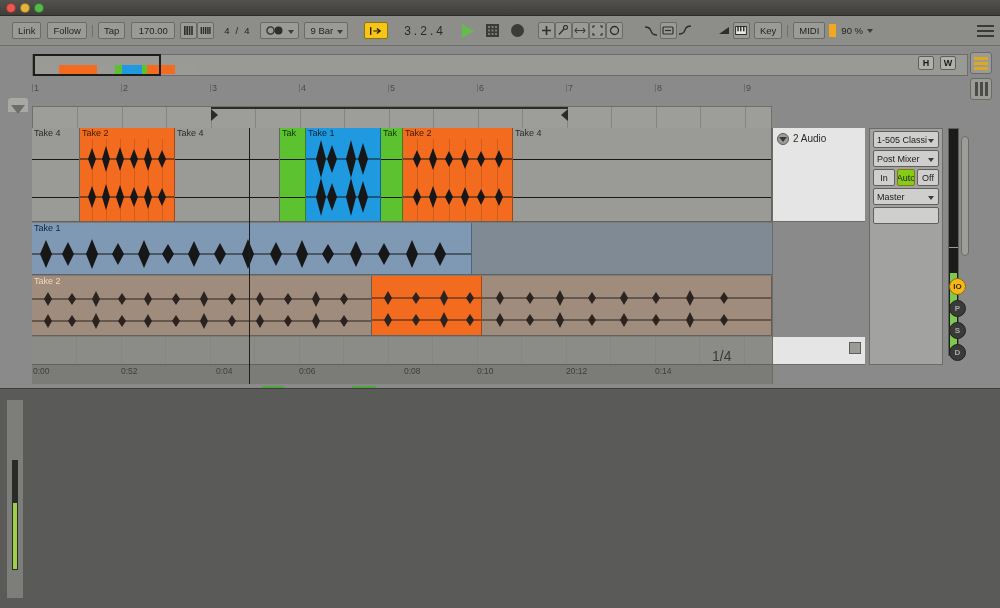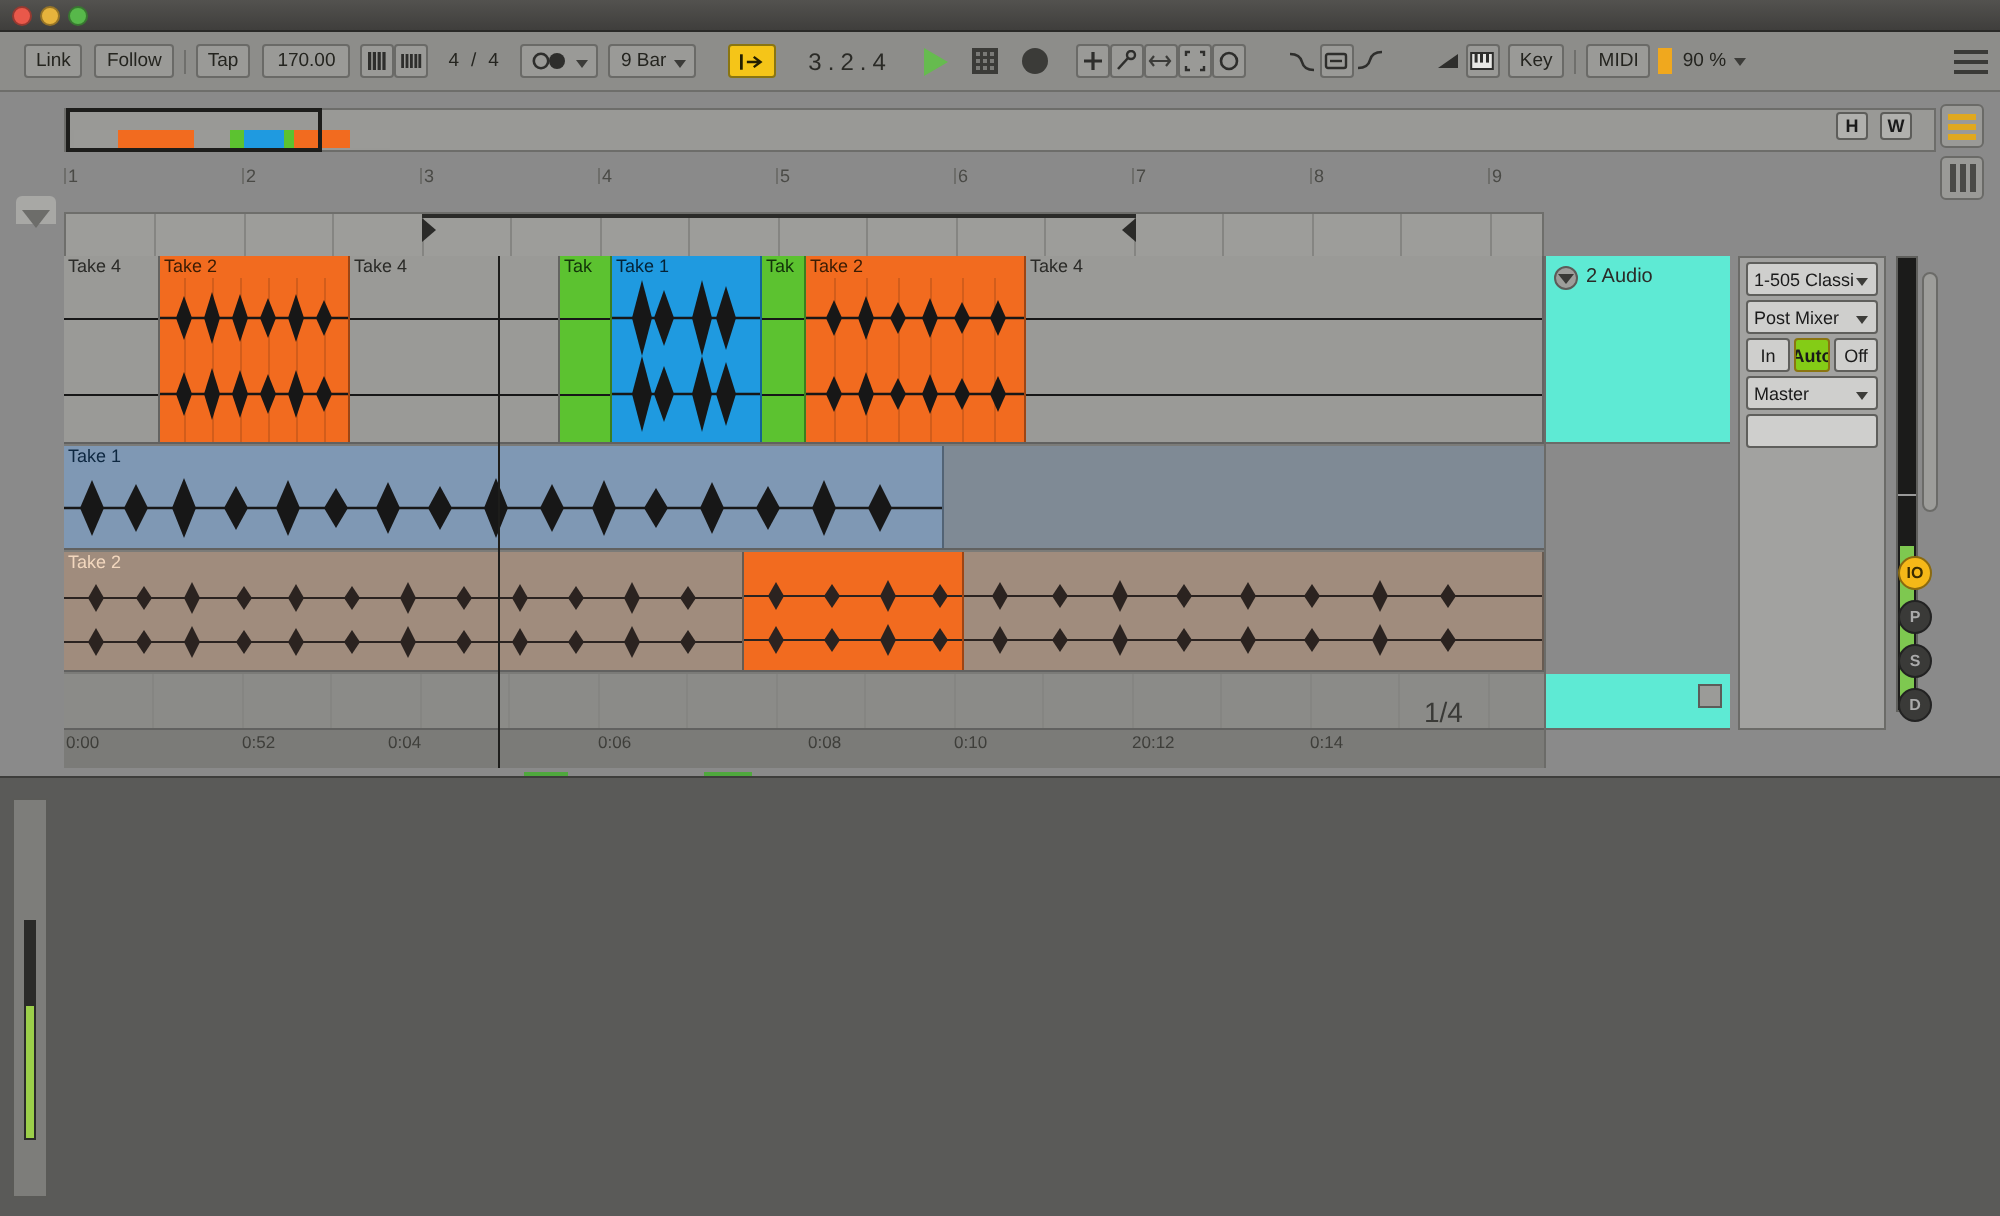--- a/index.html
+++ b/index.html
@@ -75,31 +75,31 @@
   .cliplabel{position:absolute;left:2px;top:0;height:11px;line-height:11px;
     font-size:9px;white-space:nowrap;overflow:hidden;}
   .clipbody{position:absolute;left:0;top:11px;right:0;bottom:0;}
   .beatline{position:absolute;top:0;bottom:0;width:1px;background:rgba(0,0,0,.13);}
   .wav{position:absolute;left:0;right:0;height:1px;background:#171717;}
 
   .playhead{position:absolute;width:1px;background:#1d1d1b;}
   .rightpanel{position:absolute;left:772px;top:82px;width:196px;height:256px;background:#8a8a8a;
     border-left:1px solid #6b6b68;}
   .rp-row{position:absolute;left:0;width:92px;border-bottom:1px solid #6b6b68;
-    display:flex;align-items:flex-start;padding:5px 4px;gap:4px;background:#5eead4;}
+    display:flex;align-items:flex-start;padding:5px 4px;gap:4px;background:#e5e5e5;}
   .rp-name{font-size:10px;color:#2b2b28;}
   .rp-circ{width:12px;height:12px;border-radius:50%;border:1px solid #5c5c59;
     background:#9d9d9a;display:flex;align-items:center;justify-content:center;flex:0 0 auto;}
   .rp-circ:after{content:"";border-left:4px solid transparent;border-right:4px solid transparent;border-top:5px solid #3a3a37;}
   .rp-sq{position:absolute;right:4px;top:5px;width:12px;height:12px;border:1px solid #5c5c59;background:#9b9b98;}
   .mix{position:absolute;left:96px;top:0;width:74px;background:#a2a2a0;border:1px solid #6b6b68;}
   .mrow{height:17px;margin:2px 3px;display:flex;gap:2px;}
   .mfield{flex:1;background:#cfcfcd;border:1px solid #5f5f5c;border-radius:2px;
     font-size:9px;display:flex;align-items:center;padding:0 3px;position:relative;overflow:hidden;}
-  .mfield.sel{background:#84cc16;border-color:#8a7510;justify-content:center;font-weight:bold;}
+  .mfield.sel{background:#84cc16;border-color:#8a7510;justify-content:center;font-weight:normal;}
   .mfield.small{flex:0 0 22px;justify-content:center;}
   .meter{position:absolute;left:175px;top:0;width:11px;height:228px;background:#1b1b1a;border:1px solid #5f5f5c;}
   .meterfill{position:absolute;left:1px;right:1px;bottom:1px;background:#7ec850;}
   .sidebtns{position:absolute;right:2px;top:150px;display:flex;flex-direction:column;gap:5px;}
   .sbtn{width:17px;height:17px;border-radius:50%;background:#3a3a38;border:1px solid #222;
     display:flex;align-items:center;justify-content:center;font-size:8px;color:#aaa;font-weight:bold;}
   .sbtn.on{background:#f5b818;color:#3a2c00;border-color:#8a6a10;}
   .masterrow{position:absolute;left:772px;top:350px;width:196px;height:22px;display:flex;align-items:center;gap:5px;padding-left:5px;}
 
   .timeruler{position:absolute;left:32px;top:320px;width:740px;height:14px;}
@@ -594,21 +594,21 @@
       <div class="loopclip" style="left:230px;width:22px"></div>
       <div class="loopclip" style="left:320px;width:24px"></div>
       <div class="playhead" style="left:217px;top:0;height:256px"></div>
     </div>
 
     <div class="gridlabel" style="left:712px;top:302px">1/4</div>
 
     <div class="timeruler">
       <div class="tnum" style="left:1px">0:00</div>
       <div class="tnum" style="left:89px">0:52</div>
-      <div class="tnum" style="left:162px">0:04</div>
+      <div class="tnum" style="left:184px">0:04</div>
       <div class="tnum" style="left:267px">0:06</div>
       <div class="tnum" style="left:372px">0:08</div>
       <div class="tnum" style="left:445px">0:10</div>
       <div class="tnum" style="left:534px">20:12</div>
       <div class="tnum" style="left:623px">0:14</div>
     </div>
 
     <div class="rightpanel">
       <div class="rp-row" style="top:0;height:94px">
         <div class="rp-circ"></div>

